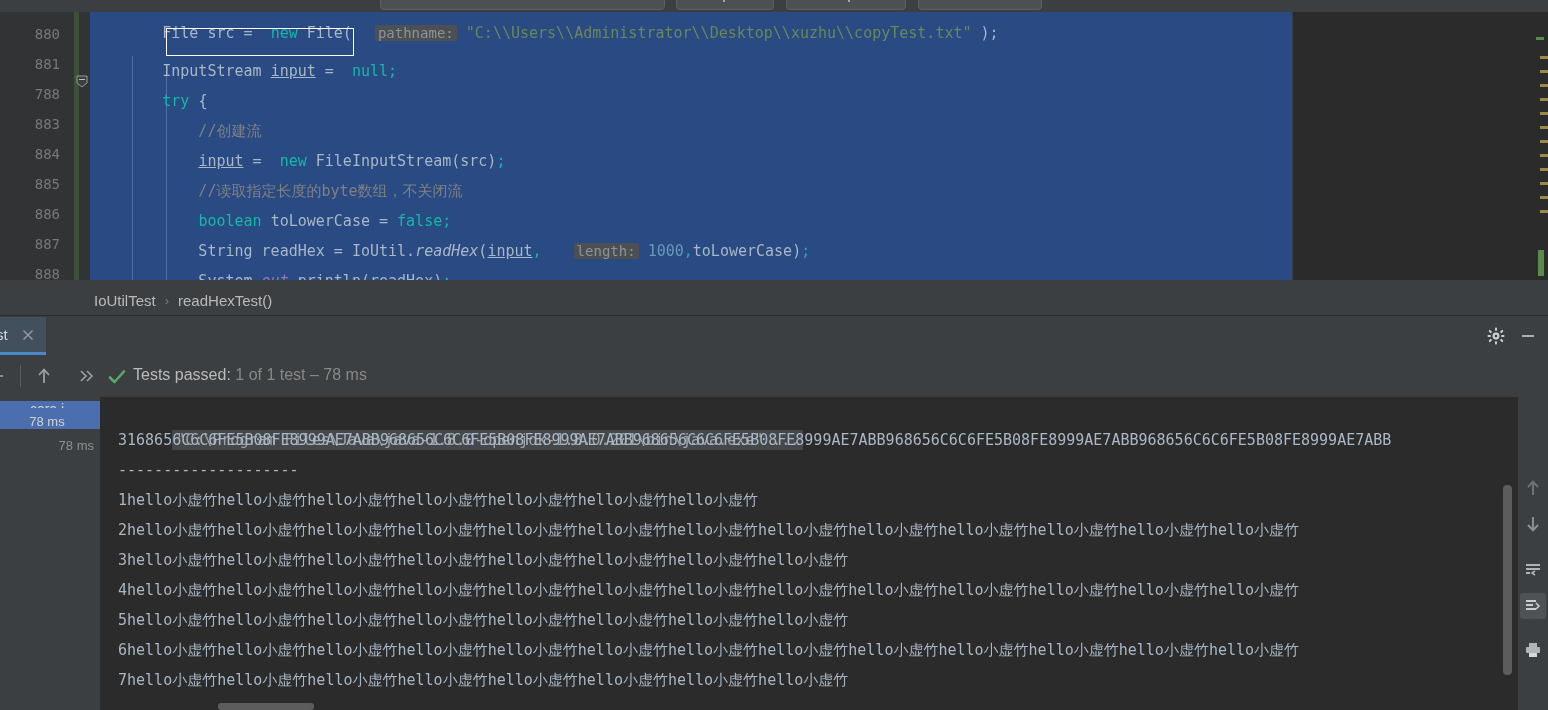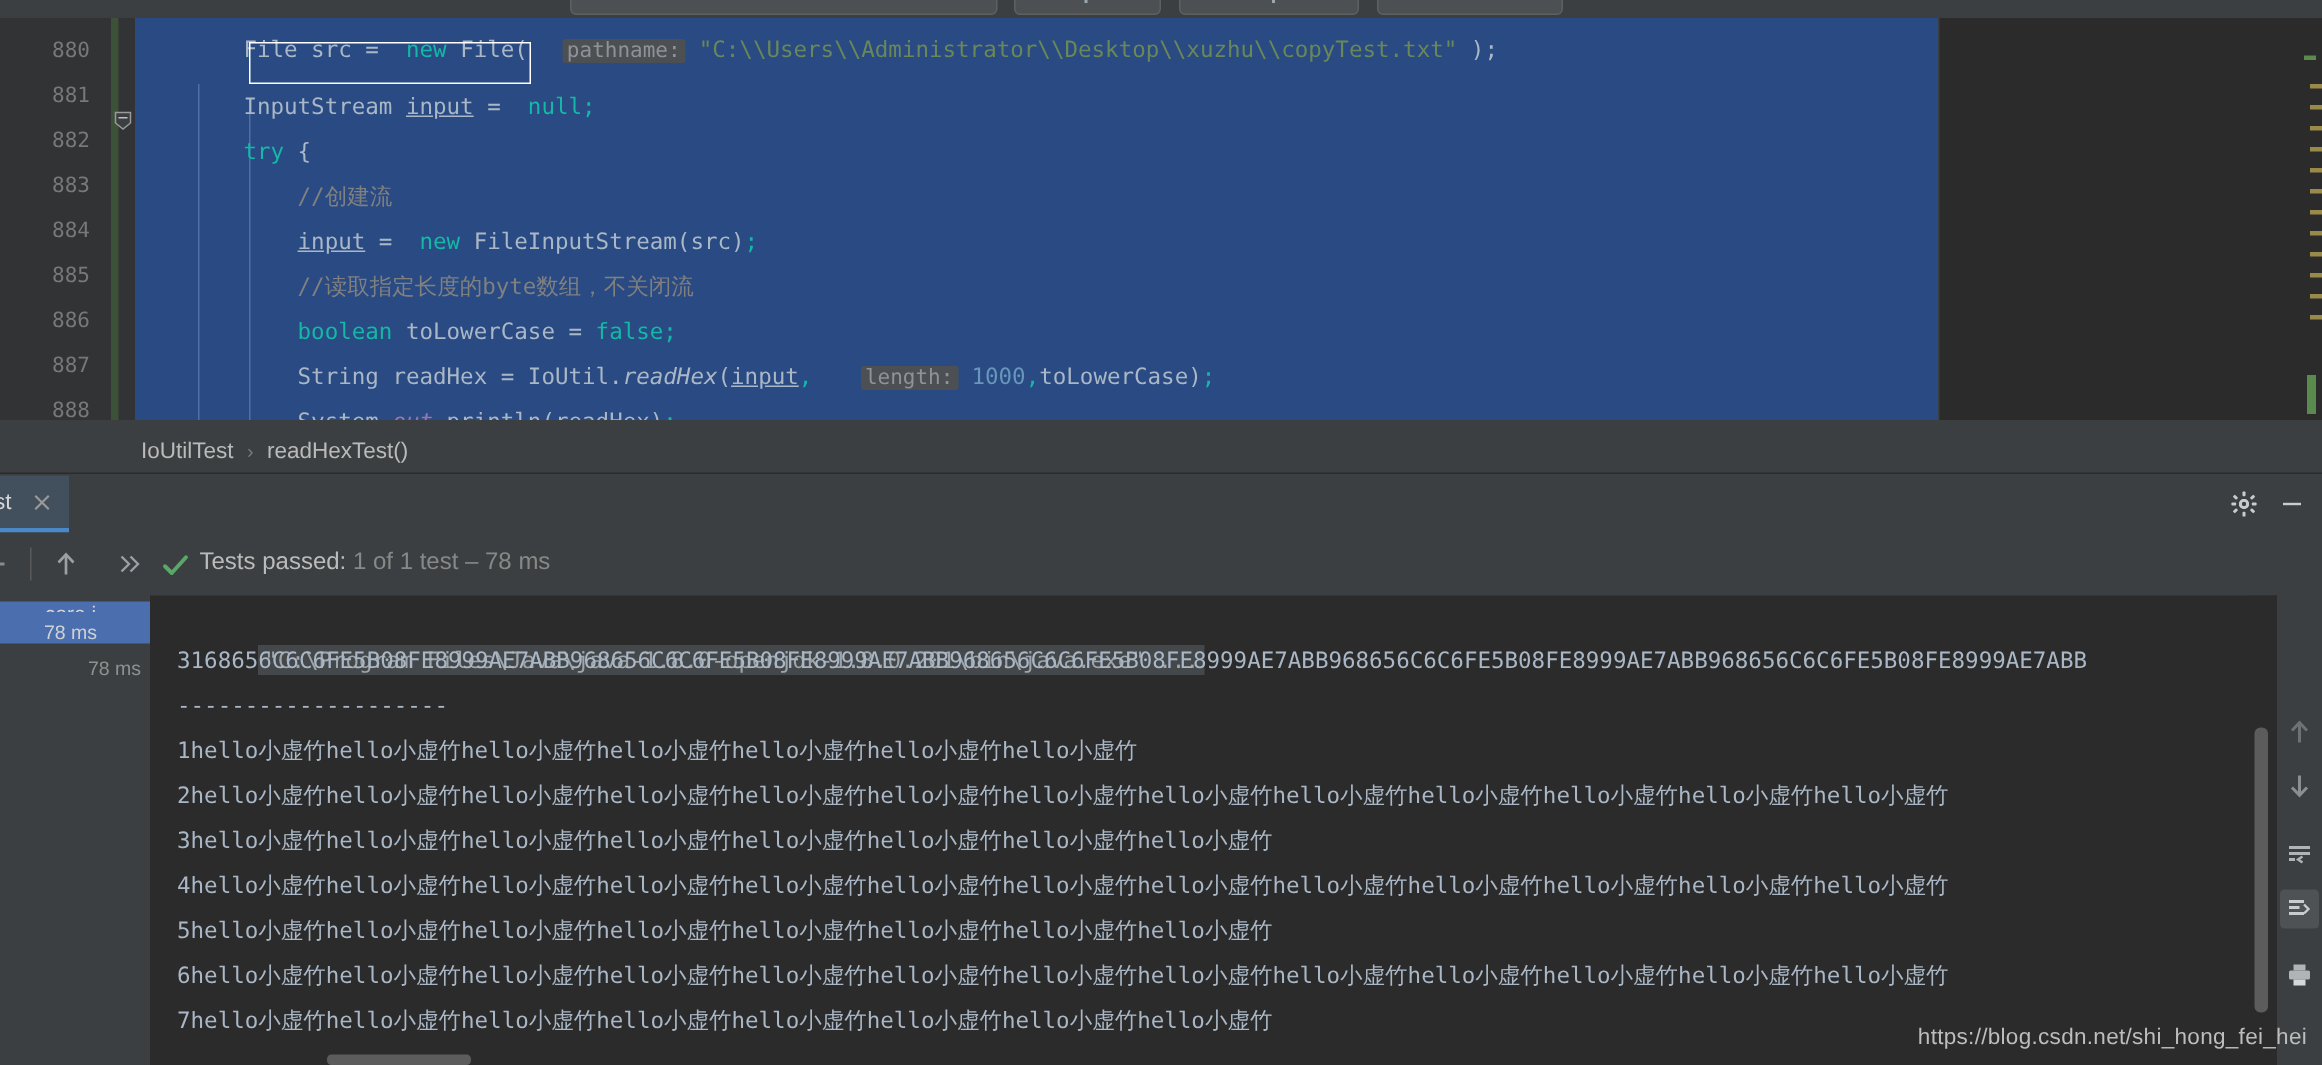--- a/index.html
+++ b/index.html
@@ -201,21 +201,21 @@
     <div class="tb-caret" style="left:848px;"></div>
     <div class="tb-chip" style="left:918px;width:124px;"></div>
   </div>
 
   <div class="editor">
 
     <div class="gutter">
 
       <div class="gutter-line" style="top:14px;">880</div>
       <div class="gutter-line" style="top:44px;">881</div>
-      <div class="gutter-line" style="top:74px;">882</div>
+      <div class="gutter-line" style="top:74px;">788</div>
       <div class="gutter-line" style="top:104px;">883</div>
       <div class="gutter-line" style="top:134px;">884</div>
       <div class="gutter-line" style="top:164px;">885</div>
       <div class="gutter-line" style="top:194px;">886</div>
       <div class="gutter-line" style="top:224px;">887</div>
       <div class="gutter-line" style="top:254px;">888</div>
     </div>
 
     <div class="marker-strip"></div>
     <div class="vcs-green"></div>
@@ -447,15 +447,14 @@
     <div class="rail-btn">
       <svg width="18" height="18" viewBox="0 0 18 18">
         <rect x="3" y="4" width="12" height="2" fill="#b0b4b6"></rect>
         <rect x="7" y="1.6" width="4" height="2" fill="#b0b4b6"></rect>
         <path d="M4.5 6 h9 l-1 10 h-7 z" fill="#b0b4b6"></path>
       </svg>
     </div>
   </div>
 
   <div class="wm-block"></div>
-  <div class="watermark">https://blog.csdn.net/shi_hong_fei_hei</div>
 
 </div>
 
 </body></html>

